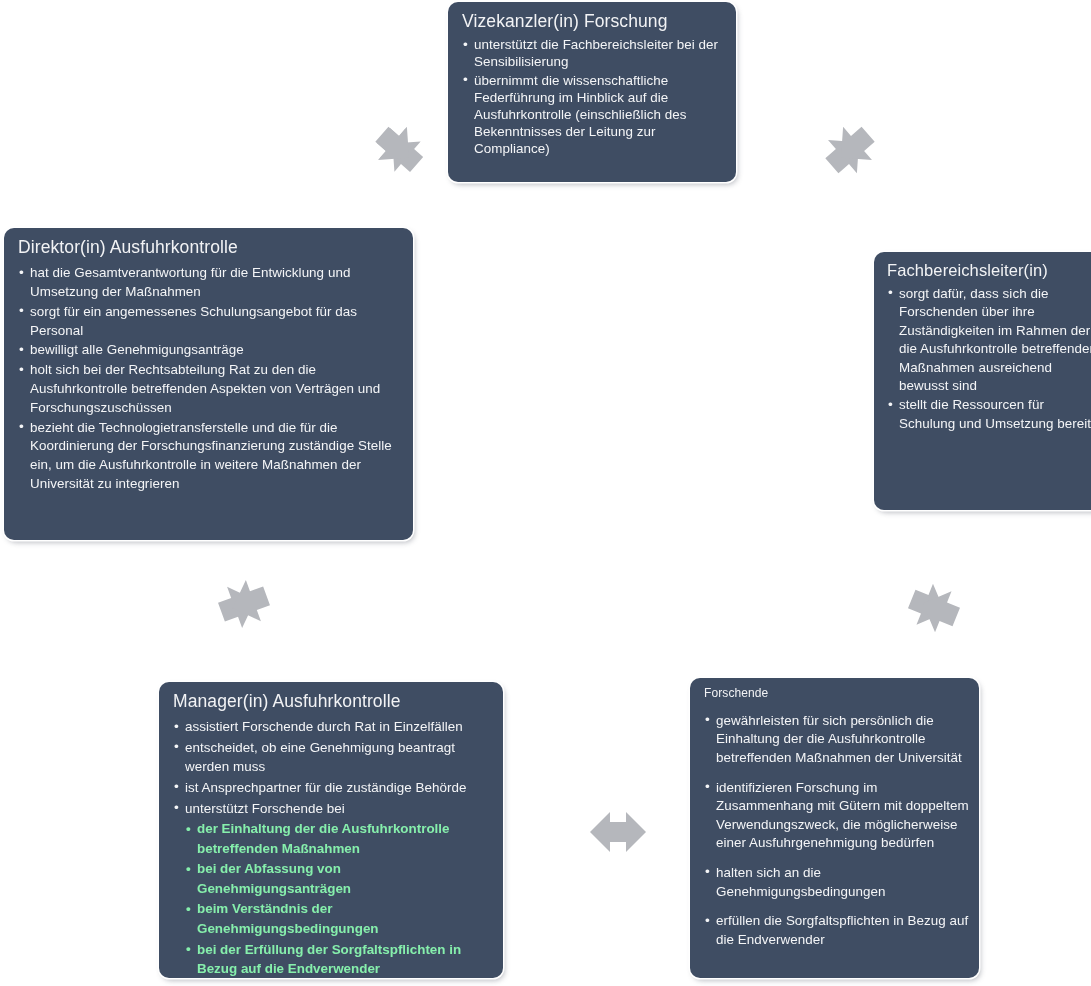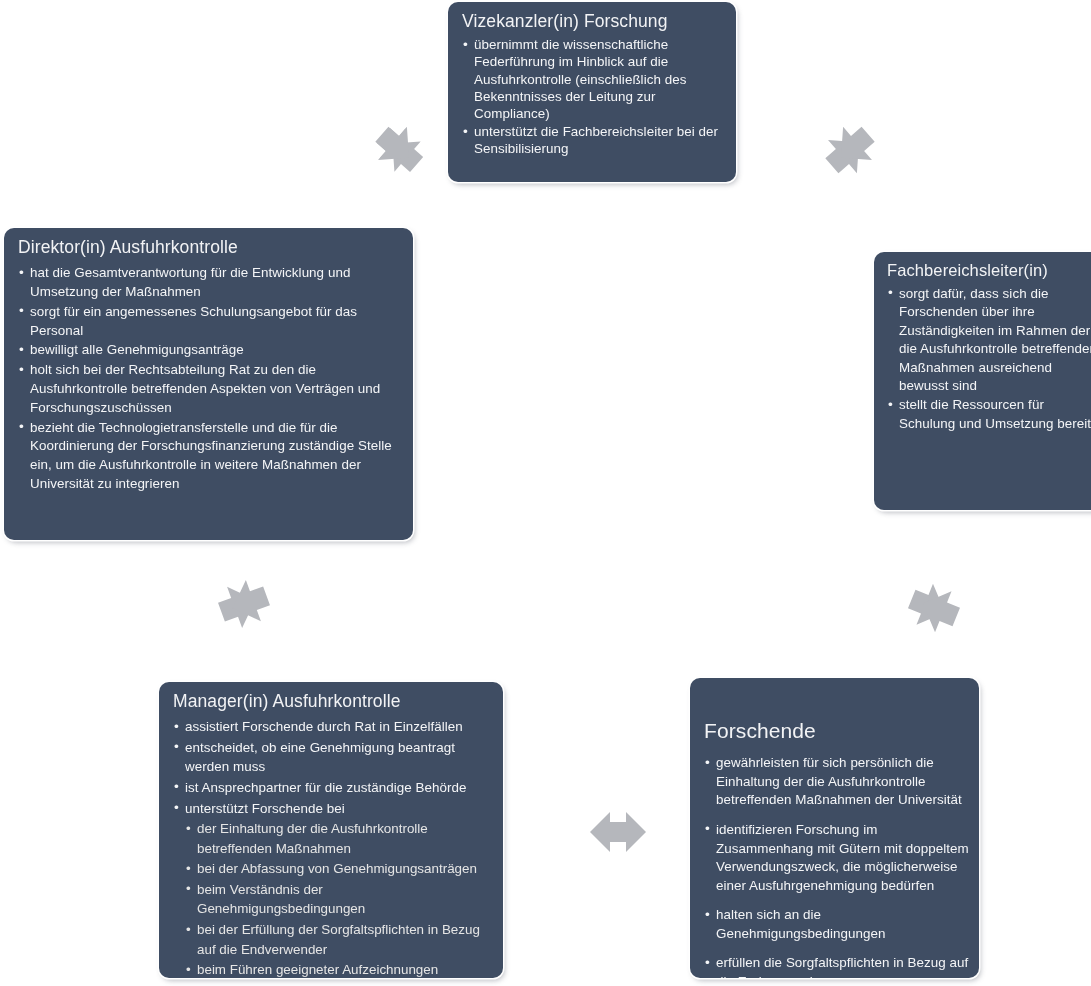--- a/index.html
+++ b/index.html
@@ -59,21 +59,22 @@
   }
   ul.subbullets {
     list-style: none;
     margin: 0;
     padding: 0 0 0 13px;
   }
   ul.subbullets > li {
     position: relative;
     padding-left: 11px;
     margin: 0 0 1px 0;
-    color: #e5e5e5;
+    color: #86efac;
+    font-weight: bold;
   }
   ul.subbullets > li::before {
     content: "\2022";
     position: absolute;
     left: 0px;
     top: -0.5px;
     font-size: 1.0em;
     line-height: inherit;
   }
 
@@ -104,21 +105,21 @@
     padding: 9px 10px 8px 14px;
   }
   #box-manager .role-title { font-size: 17.5px; margin-bottom: 6px; }
   #box-manager ul.bullets > li { font-size: 13.4px; line-height: 19.6px; }
   #box-manager ul.subbullets > li { font-size: 13.4px; line-height: 19.6px; }
 
   #box-forschende {
     left: 690px; top: 678px; width: 289px; height: 300px;
     padding: 9px 10px 8px 14px;
   }
-  #box-forschende .role-title { font-size: 21px; margin-bottom: 6px; margin-top: 32px; }
+  #box-forschende .role-title { font-size: 12px; margin-bottom: 6px; }
   #box-forschende ul.bullets > li { font-size: 13.4px; line-height: 18.6px; margin-top: 11px; }
 
   
   .connector {
     position: absolute;
   }
   .connector svg { display: block; }
 </style>
 </head>
 <body>
@@ -164,22 +165,22 @@
 
   <div class="connector" id="conn-middle" style="left:586px; top:800px;">
     <svg width="64" height="64" viewBox="0 0 64 64" aria-hidden="true">
       <path d="M4 32 L24 12 L24 22 L40 22 L40 12 L60 32 L40 52 L40 42 L24 42 L24 52 Z" fill="#B5B7BC"></path>
     </svg>
   </div>
 
   <div class="role-box" id="box-vizekanzler">
     <div class="role-title">Vizekanzler(in) Forschung</div>
     <ul class="bullets">
+      <li>unterstützt die Fachbereichsleiter bei der Sensibilisierung</li>
       <li>übernimmt die wissenschaftliche Federführung im Hinblick auf die Ausfuhrkontrolle (einschließlich des Bekenntnisses der Leitung zur Compliance)</li>
-      <li>unterstützt die Fachbereichsleiter bei der Sensibilisierung</li>
     </ul>
   </div>
 
   <div class="role-box" id="box-direktor">
     <div class="role-title">Direktor(in) Ausfuhrkontrolle</div>
     <ul class="bullets">
       <li>hat die Gesamtverantwortung für die Entwicklung und Umsetzung der Maßnahmen</li>
       <li>sorgt für ein angemessenes Schulungsangebot für das Personal</li>
       <li>bewilligt alle Genehmigungsanträge</li>
       <li>holt sich bei der Rechtsabteilung Rat zu den die Ausfuhrkontrolle betreffenden Aspekten von Verträgen und Forschungszuschüssen</li>

